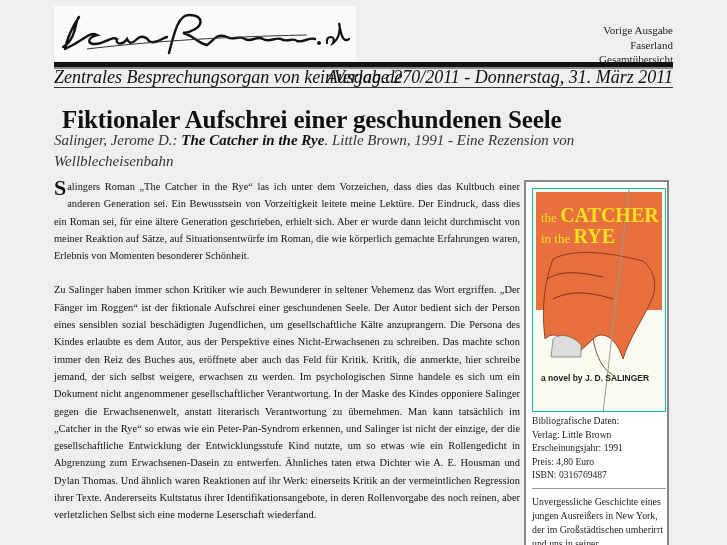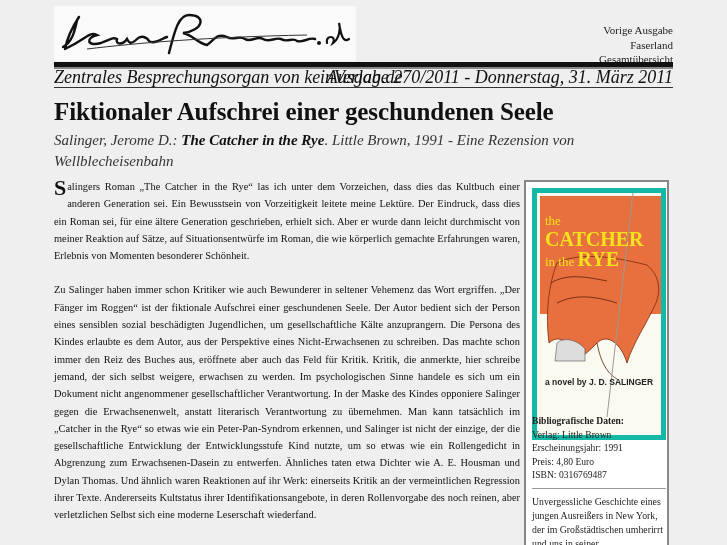--- a/index.html
+++ b/index.html
@@ -29,21 +29,21 @@
   .masthead {
     position:absolute; left:54px; width:619px; top:67px; height:20px;
     font-style:italic; font-size:18px; line-height:18px;
   }
   .masthead .l { position:absolute; left:0; top:1px; }
   .masthead .r { position:absolute; right:0; top:1px; }
   .rule-thin {
     position:absolute; left:54px; width:619px; top:87px; height:1px; background:#333;
   }
   h1 {
-    position:absolute; left:54px; top:97px; margin:0;
+    position:absolute; left:54px; top:97px; margin:8px;
     font-size:25px; font-weight:bold; line-height:30px; letter-spacing:-0.1px;
   }
   .subtitle {
     position:absolute; left:54px; top:130px; width:560px;
     font-style:italic; font-size:15px; line-height:21px; color:#333;font-family:Liberation Serif, serif;
   }
   .subtitle b { color:#111; font-style:italic; }
   .article {
     position:absolute; left:54px; top:178px; width:466px;
     font-size:10.4px; line-height:17.3px; text-align:justify;
@@ -51,41 +51,41 @@
   .article p { margin:0 0 17px 0; }
   .dropcap {
     font-size:22px; font-weight:bold; float:left; line-height:18px; margin-right:1px; margin-top:1px;
   }
   .sidebar {
     position:absolute; left:524px; top:180px; width:145px; height:380px;
     background:#fff; border:2px solid #888; border-top:2px solid #888;
     box-sizing:border-box;
   }
   .cover {
-    position:absolute; left:6px; top:6px; width:134px; height:252px;
-    background:#fbfaf0; border:5px solid #14b8a6; box-sizing:border-box; overflow:hidden;
+    position:absolute; left:6px; top:6px; width:134px; height:224px;
+    background:#fbfaf0; border:1px solid #14b8a6; box-sizing:border-box; overflow:hidden;
   }
   .cover-orange {
     position:absolute; left:3px; top:3px; width:126px; height:118px; background:#e8703e;
   }
   .cover-title {
     position:absolute; left:8px; top:17px; color:#f3e21c; font-weight:bold;
     font-family:"Liberation Serif",serif; line-height:19px;
   }
   .cover-title .t1 { font-size:13px; font-weight:normal; }
   .cover-title .t2 { font-size:20px; }
   .cover-byline {
     position:absolute; left:8px; top:184px; font-size:8.5px; font-weight:bold;
     font-family:"Liberation Sans",sans-serif; color:#222;
   }
   .biblio {
     position:absolute; left:6px; top:232px; width:134px;
     font-size:9.6px; line-height:13.5px; color:#222;
   }
-  .biblio .head { font-weight:bold; }
+  .biblio .head { font-weight:normal; }
   .biblio hr { border:none; border-top:1px solid #999; margin:6px 0 6px 0; }
   .blurb { font-size:9.8px; line-height:14px; }
 </style>
 </head>
 <body>
 
 <div class="logo">
   <svg width="296" height="50" viewBox="0 0 296 50">
     <path d="M6 38 C 20 30, 18 10, 22 8 M22 8 C 14 20, 10 30, 8 40 M8 40 C 30 30, 32 22, 40 26 C 30 28, 28 38, 44 34 C 54 30, 56 28, 60 30 C 58 36, 66 36, 70 30 C 72 34, 74 36, 80 30 C 84 26, 90 28, 92 32 C 96 36, 104 30, 110 28" fill="none" stroke="#111" stroke-width="2.4" stroke-linecap="round"></path>
     <path d="M112 44 C 118 20, 122 6, 132 6 C 150 6, 146 22, 126 24 C 136 26, 140 34, 150 36 C 158 30, 160 24, 170 28 C 176 32, 182 26, 188 30 C 194 34, 200 26, 206 30 C 212 34, 218 28, 224 30 C 230 34, 236 28, 240 32 C 246 34, 252 28, 258 30" fill="none" stroke="#111" stroke-width="2.4" stroke-linecap="round"></path>

